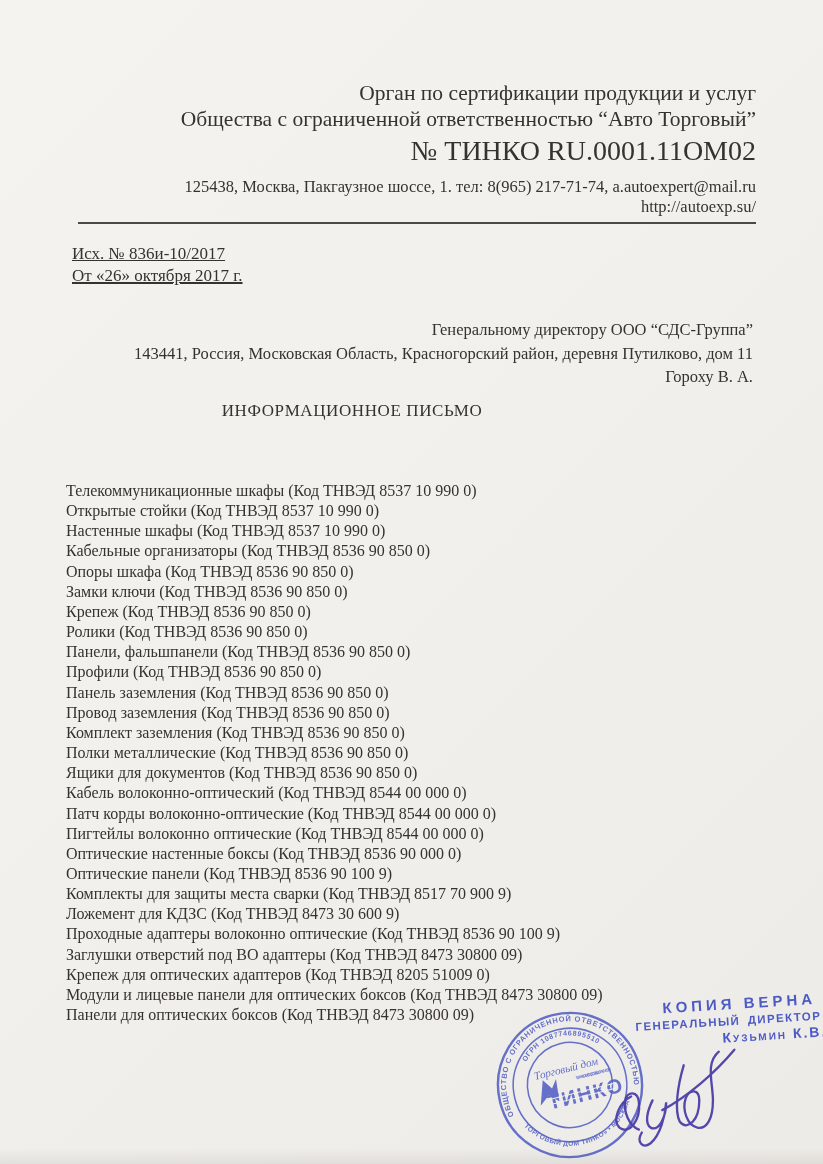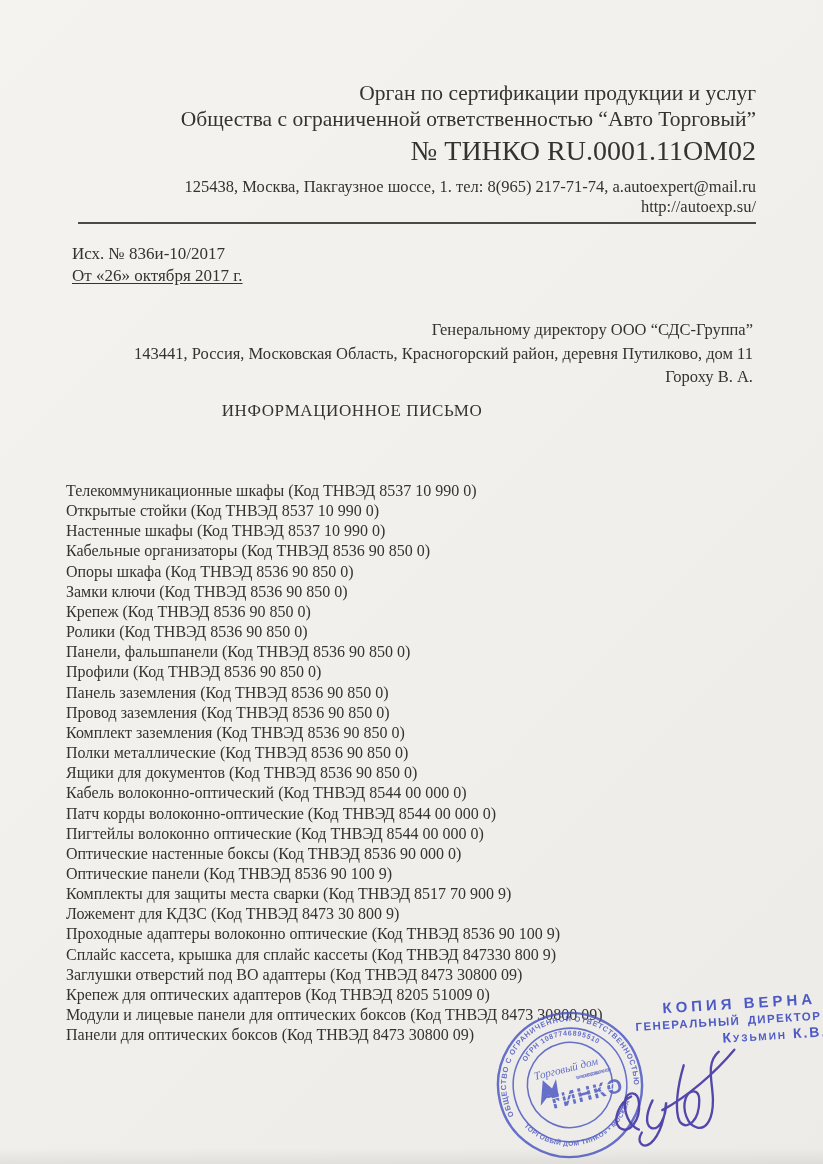--- a/index.html
+++ b/index.html
@@ -16,21 +16,21 @@
     pointer-events:none;
   }
   
   .letterhead{position:absolute;left:78px;top:80px;width:678px;text-align:right;line-height:1.22;}
   .lh-org{font-size:21.5px;}
   .lh-num{font-size:28px;margin-top:2px;}
   .lh-addr{font-size:16.5px;margin-top:8px;}
   .lh-url{font-size:16.5px;}
   .lh-rule{border:none;border-top:2px solid #4b4a47;margin:5px 0 0 0;}
   
-  .refblock{position:absolute;left:72px;top:243px;font-size:17px;line-height:22px;}
+  .refblock{position:absolute;left:72px;top:243px;font-size:17px;line-height:22px;text-decoration:underline;}
   .ref-date{text-decoration:underline;text-underline-offset:2px;}
   
   .recipient{position:absolute;right:70px;top:318px;width:700px;text-align:right;font-size:16.5px;line-height:23.5px;}
   
   .lettertitle{position:absolute;left:0;top:401px;width:704px;text-align:center;font-size:17px;letter-spacing:.6px;}
   .intro{position:absolute;left:108px;top:440px;font-size:16.5px;}
   
   .products{position:absolute;left:66px;top:481px;width:640px;font-size:16px;line-height:20.15px;}
   
   .stamp-wrap{position:absolute;left:494px;top:1006px;width:152px;height:158px;transform:rotate(-14deg);opacity:.9;}
@@ -87,23 +87,22 @@
     <div>Провод заземления (Код ТНВЭД 8536 90 850 0)</div>
     <div>Комплект заземления (Код ТНВЭД 8536 90 850 0)</div>
     <div>Полки металлические (Код ТНВЭД 8536 90 850 0)</div>
     <div>Ящики для документов  (Код ТНВЭД 8536 90 850 0)</div>
     <div>Кабель волоконно-оптический (Код ТНВЭД 8544 00 000 0)</div>
     <div>Патч корды волоконно-оптические (Код ТНВЭД 8544 00 000 0)</div>
     <div>Пигтейлы волоконно оптические (Код ТНВЭД 8544 00 000 0)</div>
     <div>Оптические настенные боксы (Код ТНВЭД 8536 90 000 0)</div>
     <div>Оптические панели  (Код ТНВЭД 8536 90 100 9)</div>
     <div>Комплекты для защиты места сварки (Код ТНВЭД 8517 70 900 9)</div>
-    <div>Ложемент для КДЗС (Код ТНВЭД 8473 30 800 9)</div>
+    <div>Ложемент для КДЗС (Код ТНВЭД 8473 30 600 9)</div>
     <div>Проходные адаптеры волоконно оптические (Код ТНВЭД 8536 90 100 9)</div>
-    <div>Сплайс кассета, крышка для сплайс кассеты (Код ТНВЭД 847330 800 9)</div>
     <div>Заглушки отверстий под ВО адаптеры (Код ТНВЭД 8473 30800 09)</div>
     <div>Крепеж для оптических адаптеров (Код ТНВЭД 8205 51009 0)</div>
     <div>Модули и лицевые панели для оптических боксов (Код ТНВЭД 8473 30800 09)</div>
     <div>Панели для оптических боксов (Код ТНВЭД 8473 30800 09)</div>
   </div>
 
   <div class="stamp-wrap">
     <svg width="152" height="158" viewBox="0 0 150 150">
       <g fill="none" stroke="#4a57c2" opacity="0.92">
         <circle cx="75" cy="75" r="71" stroke-width="2.4"></circle>

